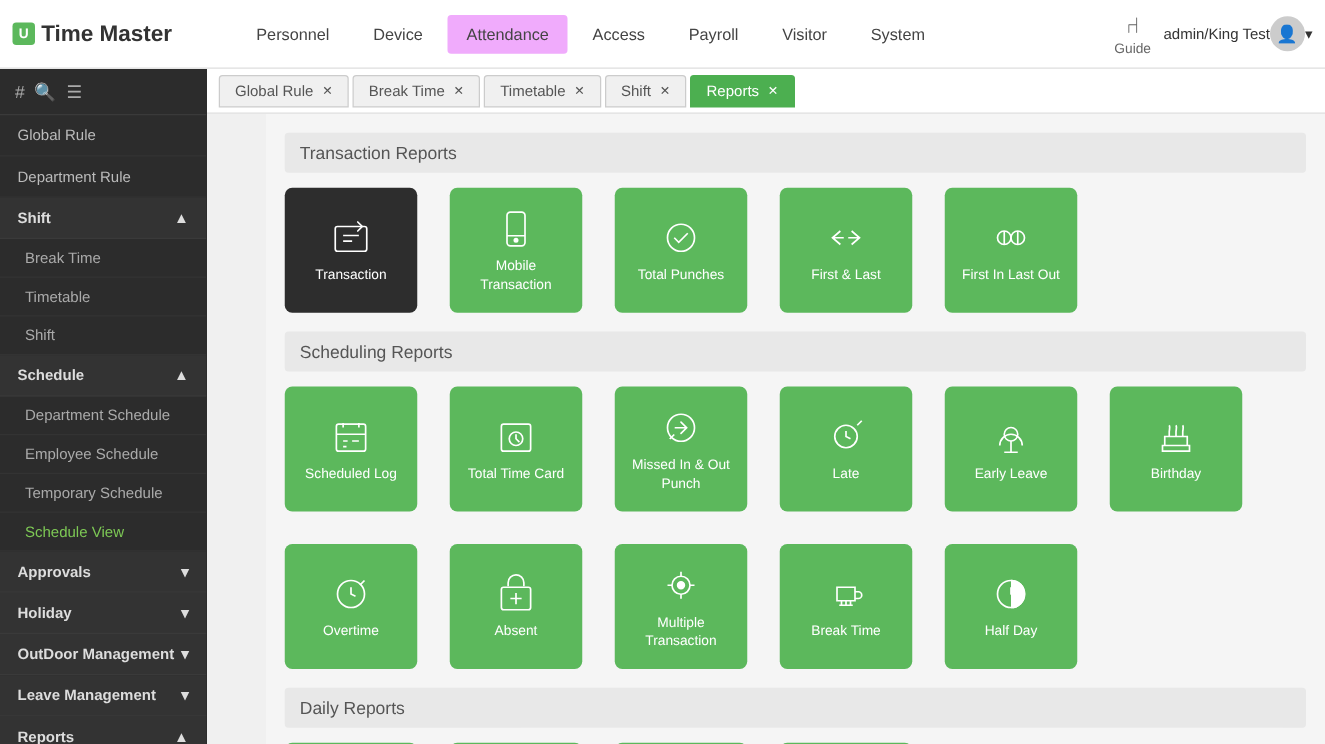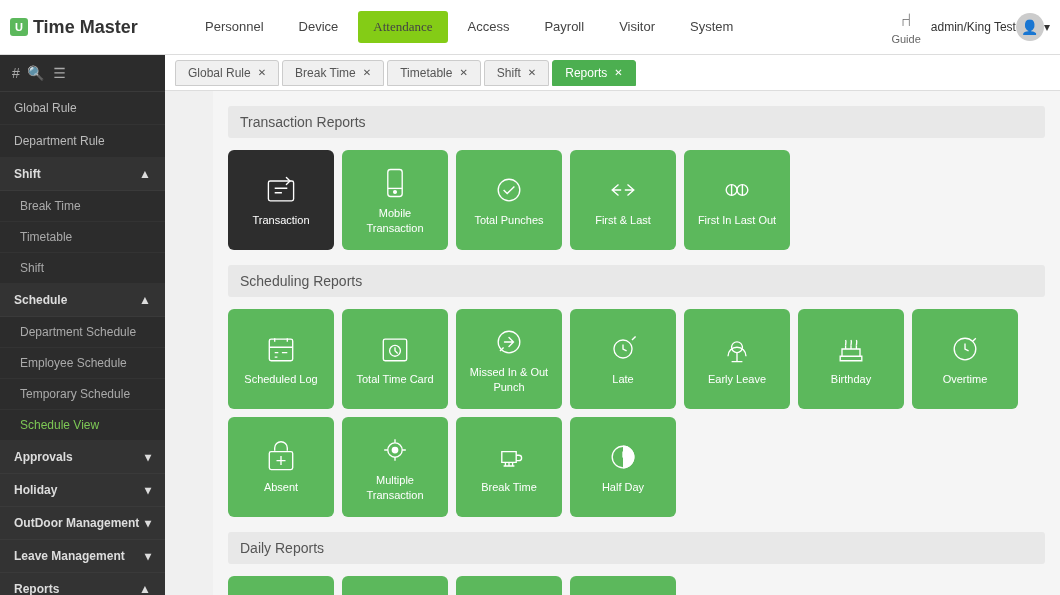--- a/index.html
+++ b/index.html
@@ -33,21 +33,21 @@
     .logo-text { font-size: 18px; font-weight: bold; color: #333; }
     .nav-items { display: flex; align-items: flex-start; flex: 1; gap: 5px; }
     .nav-item {
       padding: 8px 15px;
       color: #444;
       font-size: 13px;
       cursor: pointer;
       border-radius: 3px;
       white-space: nowrap;
     }
-    .nav-item.active { background: #84cc16; font-family: Liberation Serif, serif; }
+    .nav-item.active { background: #f0abfc; }
     .nav-right { display: flex; align-items: center; gap: 10px; margin-left: auto; }
     .guide-btn { display: flex; flex-direction: column; align-items: center; font-size: 11px; color: #666; cursor: pointer; }
     .guide-icon { font-size: 18px; margin-bottom: 2px; }
     .user-info { display: flex; align-items: center; gap: 0; font-size: 12px; color: #333; cursor: pointer; }
     .user-avatar { background: #ccc; border-radius: 50%; width: 28px; height: 28px; display: flex; align-items: center; justify-content: center; font-size: 14px; }
 
     
     .main-layout { display: flex; flex: 1; overflow: hidden; }
 
     
@@ -126,21 +126,21 @@
     .section-title {
       font-size: 14px;
       color: #555;
       font-weight: normal;
       background: #e8e8e8;
       padding: 8px 12px;
       margin-bottom: 12px;
       border-radius: 3px;
     }
 
-    .cards-grid { display: flex; flex-wrap: wrap; gap: 8px; margin-bottom: 15px; }
+    .cards-grid { display: flex; flex-wrap: wrap; gap: 26px; margin-bottom: 15px; }
 
     .card {
       width: 106px;
       height: 100px;
       border-radius: 6px;
       display: flex;
       flex-direction: column;
       align-items: center;
       justify-content: center;
       cursor: pointer;

